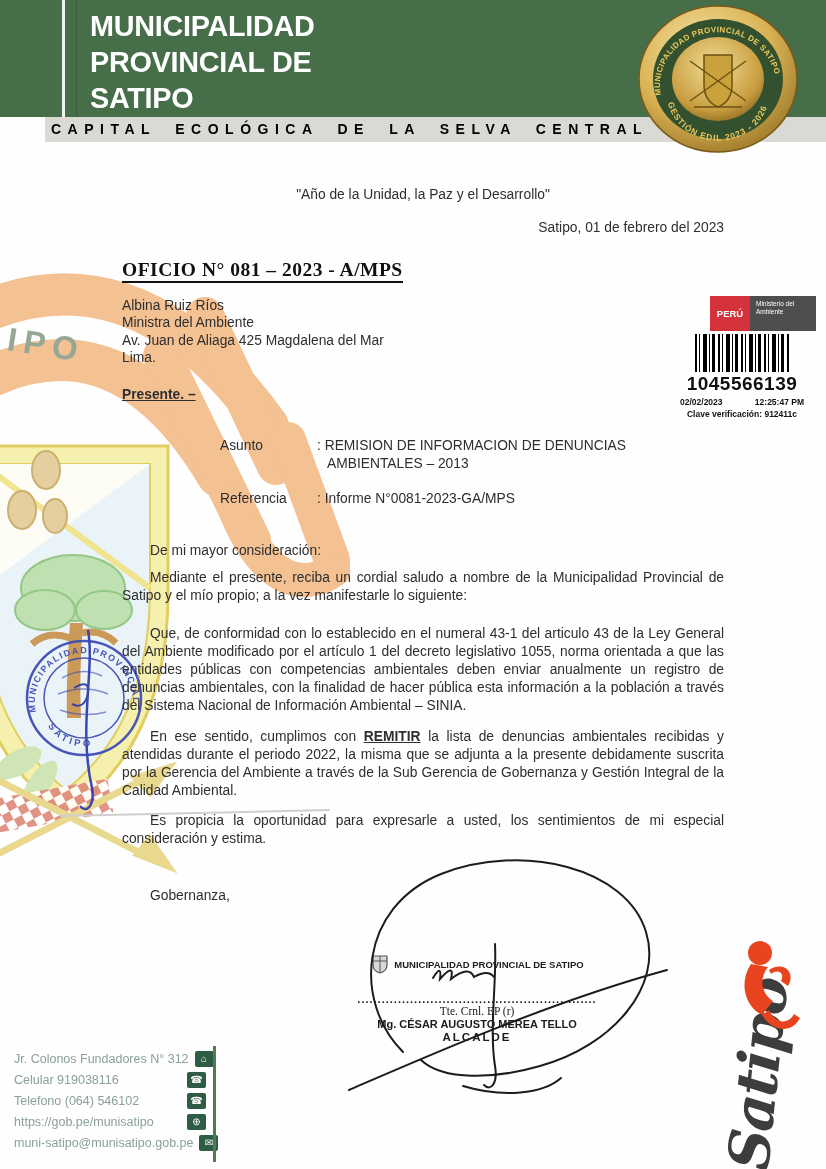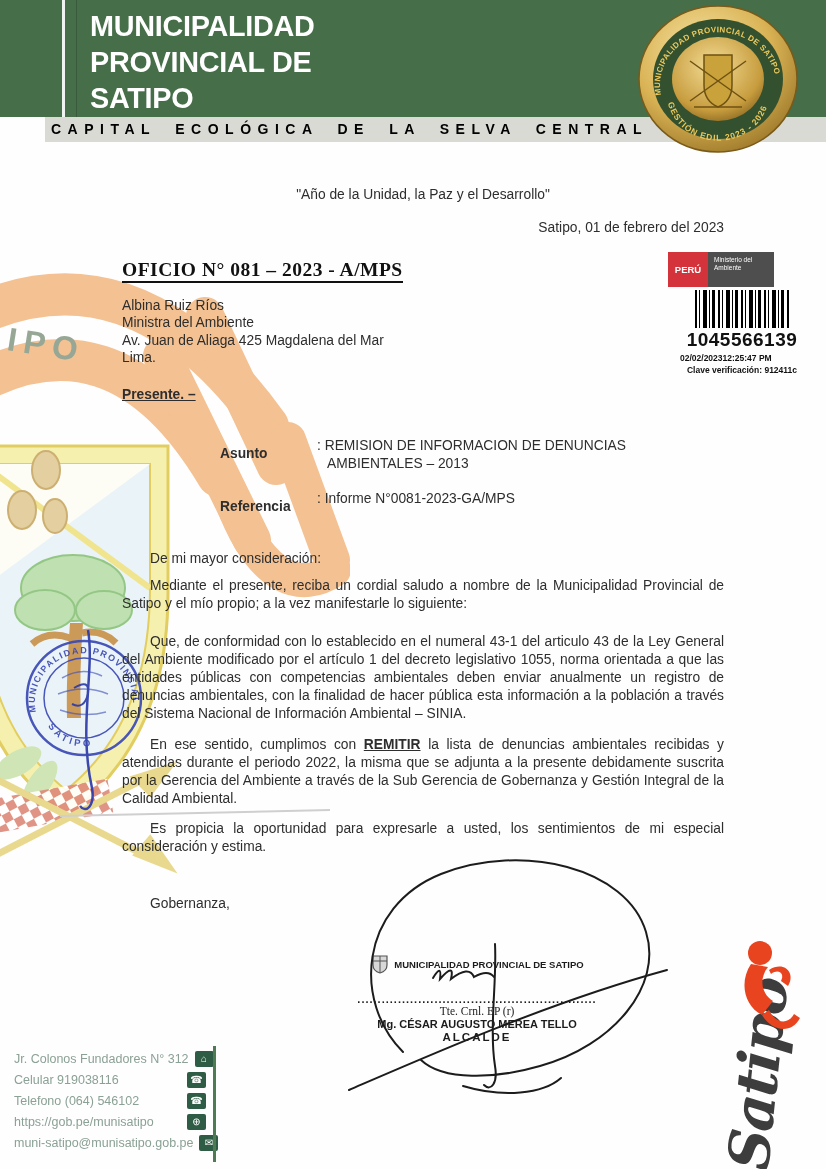--- a/index.html
+++ b/index.html
@@ -12,47 +12,47 @@
   .banner .vline2{position:absolute;left:76px;top:0;width:1px;height:117px;background:rgba(0,0,0,.18);}
   .org-title{position:absolute;left:90px;top:8px;color:#fff;font-weight:bold;font-size:30px;
              line-height:36px;letter-spacing:-.3px;transform:scaleX(.96);transform-origin:left top;white-space:pre-line;}
   .strip{position:absolute;left:45px;top:117px;width:781px;height:25px;background:#d9dad3;z-index:2;}
   .tagline{position:absolute;left:6px;top:4px;font-size:14px;font-weight:bold;color:#000000;
            letter-spacing:6.5px;word-spacing:9px;white-space:nowrap;}
   .medallion{position:absolute;left:636px;top:3px;z-index:3;}
 
   
   .minam{position:absolute;left:668px;top:252px;width:148px;z-index:2;text-align:center;color:#111;}
-  .minam .logos{display:flex;justify-content:flex-start;}
+  .minam .logos{display:flex;justify-content:flex-end;margin-top:44px;}
   .peru-box{width:40px;height:35px;background:#d5333b;color:#fff;font-weight:bold;font-size:9.5px;
             display:flex;align-items:center;justify-content:center;}
   .minam-box{width:66px;height:35px;background:#4e4e4e;color:#fff;font-size:6.5px;text-align:left;
              padding:4px 0 0 6px;box-sizing:border-box;line-height:8px;}
   .barcode{margin:3px auto 0;width:94px;height:38px;
     background:repeating-linear-gradient(90deg,#000 0 2px,#fff 2px 4px,#000 4px 5px,#fff 5px 8px,
       #000 8px 12px,#fff 12px 14px,#000 14px 15px,#fff 15px 17px,#000 17px 20px,#fff 20px 23px);}
   .reg-num{font-size:19px;font-weight:bold;letter-spacing:.5px;margin-top:1px;font-family:"Liberation Sans",sans-serif;}
-  .reg-dt{display:flex;width:124px;margin:2px auto 0;font-size:8.5px;font-weight:bold;}
+  .reg-dt{display:flex;justify-content:space-between;width:124px;margin:2px auto 0;font-size:8.5px;font-weight:bold;}
   .reg-ver{font-size:8.5px;font-weight:bold;margin-top:2px;}
 
   
   .letter{position:absolute;left:122px;top:186px;width:602px;z-index:2;font-size:13.8px;
           line-height:18px;color:#2e2e2e;}
   .motto{text-align:center;}
   .date-line{text-align:right;margin-top:15px;}
   .oficio{margin-top:24px;}
   .oficio span{font-family:"Liberation Serif",serif;font-weight:bold;font-size:19.5px;
                letter-spacing:.5px;border-bottom:2.5px solid #111;padding-bottom:1px;color:#111;}
   .recipient{margin-top:16px;line-height:17.4px;}
   .recipient .b{font-weight:bold;}
   .presente{margin-top:19px;font-weight:bold;}
   .presente span{text-decoration:underline;}
   .meta-row{display:flex;margin-left:98px;margin-top:33px;}
   .meta-row.second{margin-top:17px;}
-  .meta-label{width:97px;font-weight:bold;flex:none;margin-top:8px;}
+  .meta-label{width:97px;font-weight:normal;flex:none;}
   .meta-value{width:370px;padding-left:10px;text-indent:-10px;}
   .greeting{margin-top:34px;text-indent:28px;}
   .para{margin-top:9px;text-indent:28px;text-align:justify;}
   .para.g20{margin-top:20px;}
   .para.g13{margin-top:13px;}
   .para.g12{margin-top:12px;}
   .emph{font-weight:bold;text-decoration:underline;}
   .closing{margin-top:39px;text-indent:28px;}
 
   

